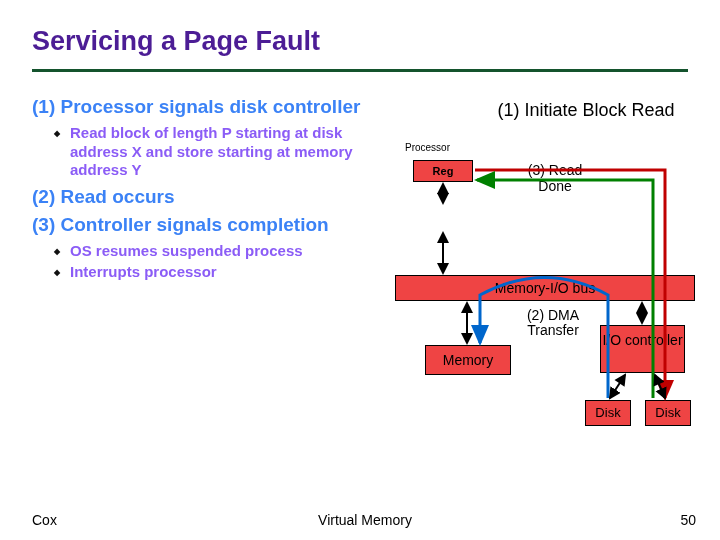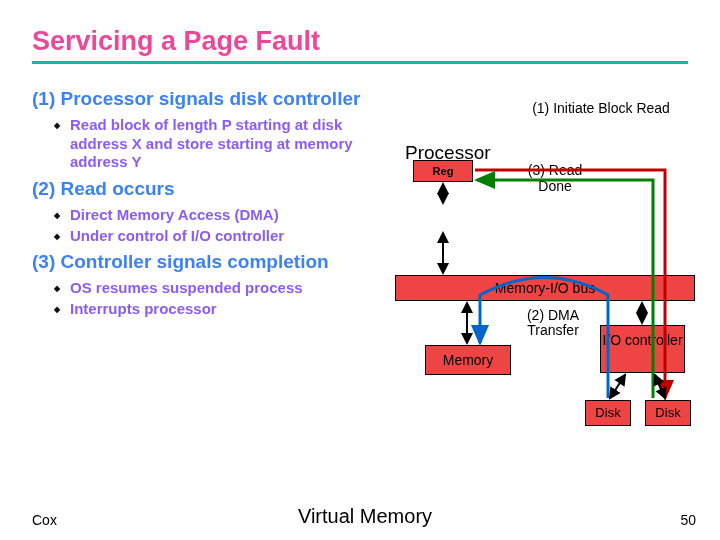--- a/index.html
+++ b/index.html
@@ -12,23 +12,23 @@
     overflow: hidden;
   }
   .slide {
     padding: 26px 32px 0 32px;
     position: relative;
     height: 100%;
   }
   .title {
     font-size: 27px;
     font-weight: bold;
-    color: #ec4899;
-    border-bottom: 3px solid #14b8a6;
-    padding-bottom: 4px;
+    color: #4c1d95;
+    border-bottom: 3px solid #14532d;
+    padding-bottom: 12px;
     margin-bottom: 18px;
   }
   .content {
     display: flex;
   }
   .left {
     width: 360px;
     font-size: 15px;
   }
   .h1 {
@@ -87,21 +87,21 @@
     font-family: Arial, sans-serif;
     font-size: 14px;
   }
   .footer-center {
     position: absolute;
     left: 0;
     right: 0;
     bottom: 12px;
     text-align: center;
     font-family: Arial, sans-serif;
-    font-size: 20px;
+    font-size: 14px;
     padding-left: 10px;
   }
   .footer-right {
     position: absolute;
     right: 24px;
     bottom: 12px;
     font-family: Arial, sans-serif;
     font-size: 14px;
   }
   svg.arrows {
@@ -118,48 +118,44 @@
   <div class="title">Servicing a Page Fault</div>
 
   <div class="content">
     <div class="left">
       <div class="h1">(1) Processor signals disk controller</div>
       <ul>
         <li>Read block of length P starting at disk address X and store starting at memory address Y</li>
       </ul>
 
       <div class="h1">(2) Read occurs</div>
-      <ul>
-        <li>Direct Memory Access (DMA)</li>
-        <li>Under control of I/O controller</li>
-      </ul>
 
       <div class="h1">(3) Controller signals completion</div>
       <ul>
         <li>OS resumes suspended process</li>
         <li>Interrupts processor</li>
       </ul>
     </div>
   </div>
 
   <div class="diagram">
 
-    <div class="lbl" style="left:10px; top:42px; font-size:19px;">Processor</div>
+    <div class="lbl" style="left:10px; top:42px; font-size:10px;">Processor</div>
     <div class="box" style="left:18px; top:60px; width:60px; height:22px; font-size:11px; line-height:20px; font-weight:bold;">Reg</div>
 
     <div class="box" style="left:0px; top:175px; width:300px; height:26px; font-size:14px; line-height:24px;">Memory-I/O bus</div>
 
     <div class="box" style="left:30px; top:245px; width:86px; height:30px; font-size:14px; line-height:28px;">Memory</div>
 
     <div class="box" style="left:205px; top:225px; width:85px; height:48px; font-size:14px; line-height:16px; padding-top:6px;">I/O controller</div>
 
     <div class="box" style="left:190px; top:300px; width:46px; height:26px; font-size:13px; line-height:24px;">Disk</div>
     <div class="box" style="left:250px; top:300px; width:46px; height:26px; font-size:13px; line-height:24px;">Disk</div>
 
-    <div class="lbl" style="left:111px; top:0px; width:190px; font-size:14px;">(1) Initiate Block Read</div>
+    <div class="lbl" style="left:96px; top:0px; width:190px; font-size:18px;">(1) Initiate Block Read</div>
     <div class="lbl" style="left:118px; top:208px; width:80px; font-size:14px; line-height:15px;">(2) DMA Transfer</div>
     <div class="lbl" style="left:120px; top:62px; width:80px; font-size:14px; line-height:16px;">(3) Read Done</div>
 
     <svg class="arrows">
       <defs>
         <marker id="ah-red" markerWidth="8" markerHeight="8" refX="6" refY="3" orient="auto">
           <path d="M0,0 L7,3 L0,6 Z" fill="#c00000"></path>
         </marker>
         <marker id="ah-green" markerWidth="8" markerHeight="8" refX="6" refY="3" orient="auto">
           <path d="M0,0 L7,3 L0,6 Z" fill="#008000"></path>

